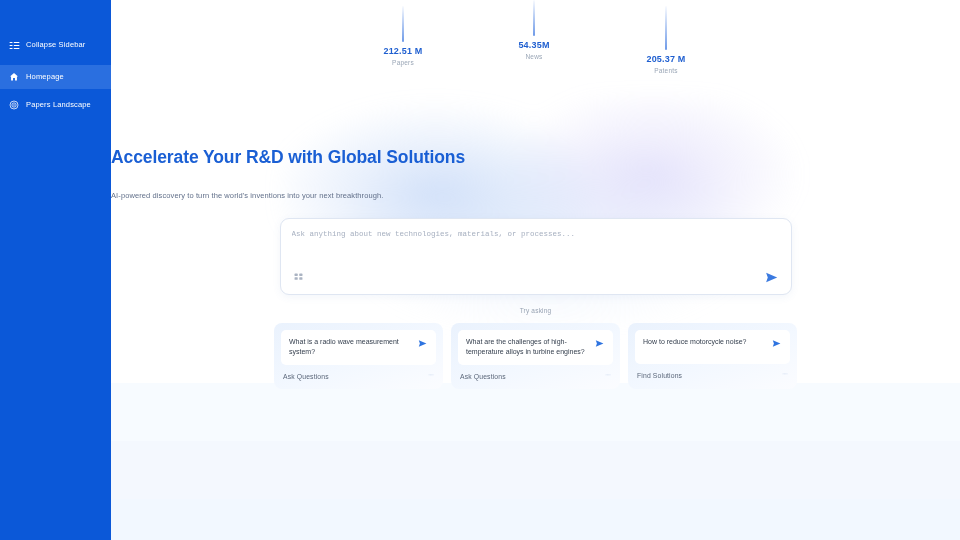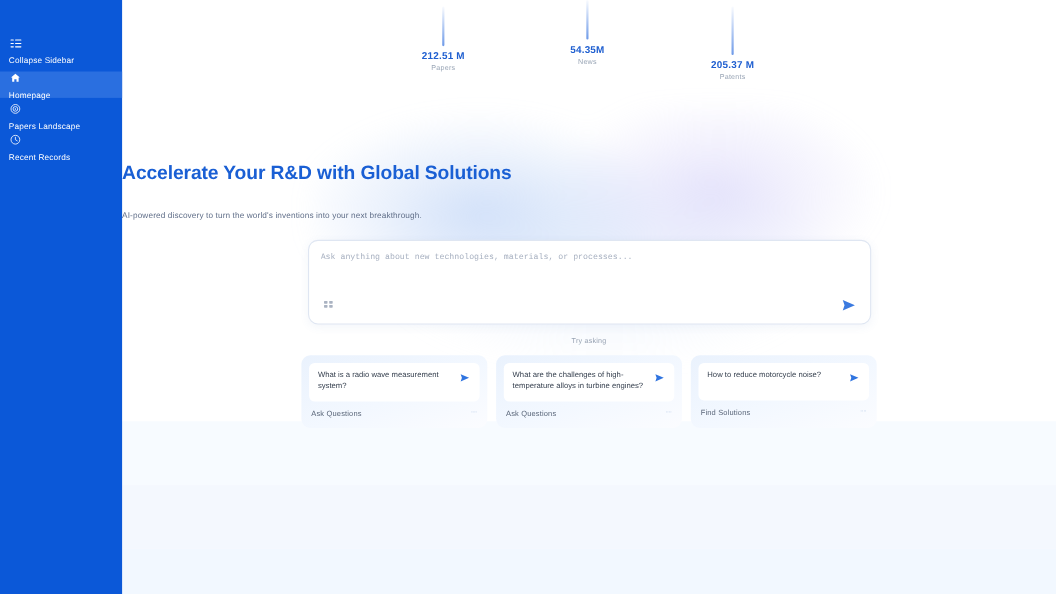--- a/index.html
+++ b/index.html
@@ -25,30 +25,29 @@
     height: 540px;
     background: #0b58d8;
     flex: 0 0 111px;
     position: relative;
     z-index: 5;
     padding-top: 33px;
   }
 
   .side-row {
     display: flex;
-    align-items: flex-start;
+    align-items: center;
     gap: 6px;
     height: 24px;
     padding: 0 8px;
     color: #ffffff;
     font-size: 7.5px;
     letter-spacing: 0.15px;
     white-space: nowrap;
     cursor: pointer;
-    flex-direction: column;
   }
   .side-row.collapse { margin-bottom: 4px; }
   .side-row.active { background: #2a6fe0; }
 
   .side-ico {
     width: 12px;
     height: 12px;
     flex: 0 0 12px;
     display: flex;
     align-items: center;
@@ -301,29 +300,20 @@
           <circle cx="8" cy="8" r="6.4" stroke="#fff" stroke-width="1.2"></circle>
           <circle cx="8" cy="8" r="3.4" stroke="#fff" stroke-width="1.2"></circle>
           <circle cx="8" cy="8" r="1.1" fill="#fff"></circle>
         </svg>
       </span>
       <span class="side-label">Papers Landscape</span>
     </div>
 
     <div class="side-gap-2"></div>
 
-    <div class="side-row">
-      <span class="side-ico">
-        <svg width="10" height="10" viewBox="0 0 16 16" fill="none">
-          <circle cx="8" cy="8" r="6.4" stroke="#fff" stroke-width="1.2"></circle>
-          <path d="M8 4.4V8l2.6 1.6" stroke="#fff" stroke-width="1.2" stroke-linecap="round" stroke-linejoin="round"></path>
-        </svg>
-      </span>
-      <span class="side-label">Recent Records</span>
-    </div>
 
   </nav>
 
   <main id="main">
 
     <div class="band-a"></div>
     <div class="band-b"></div>
     <div class="band-c"></div>
     <div class="glow"></div>
 

